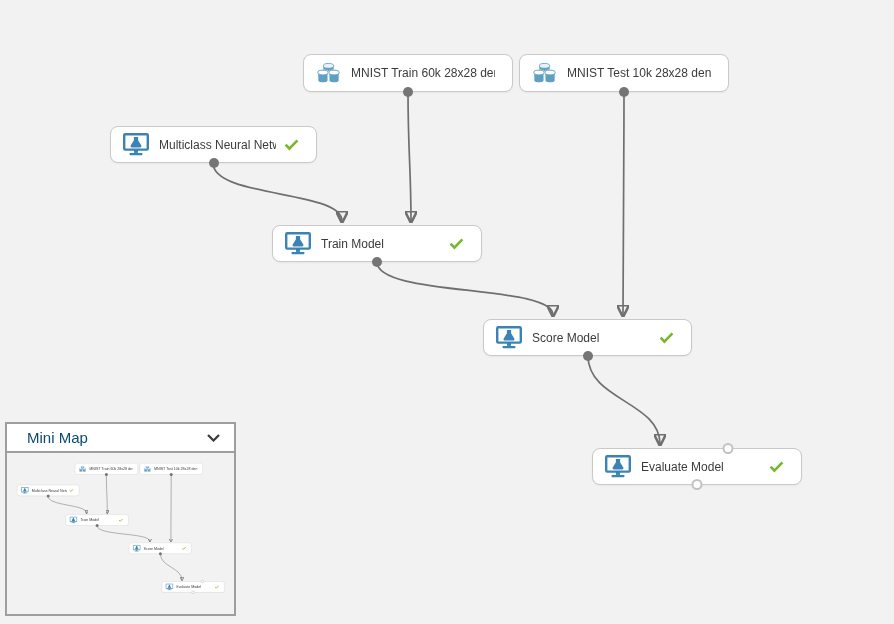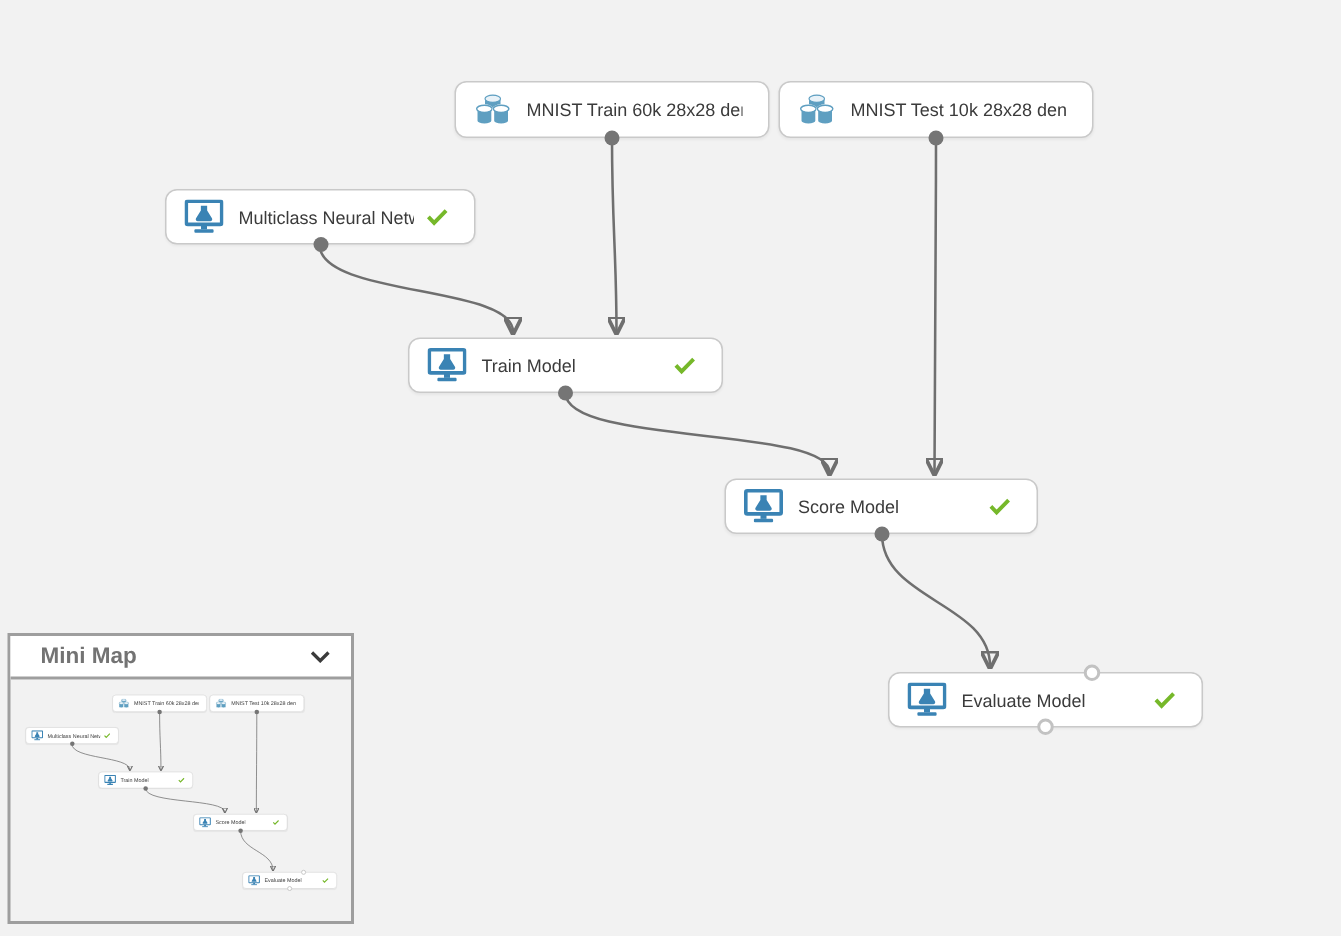--- a/index.html
+++ b/index.html
@@ -103,22 +103,21 @@
   .minimap-header {
     height: 29px;
     background: #ffffff;
     border-bottom: 2px solid #9e9e9e;
     display: flex;
     align-items: center;
     padding: 0 14px 0 20px;
   }
   .minimap-title {
     font-size: 15px;
-    color: #737373;
-    font-weight: bold;
+    color: #0c4a6e;
   }
   .minimap-chevron {
     margin-left: auto;
     display: flex;
     align-items: center;
     cursor: pointer;
   }
   .minimap-body {
     position: relative;
     width: 227px;

